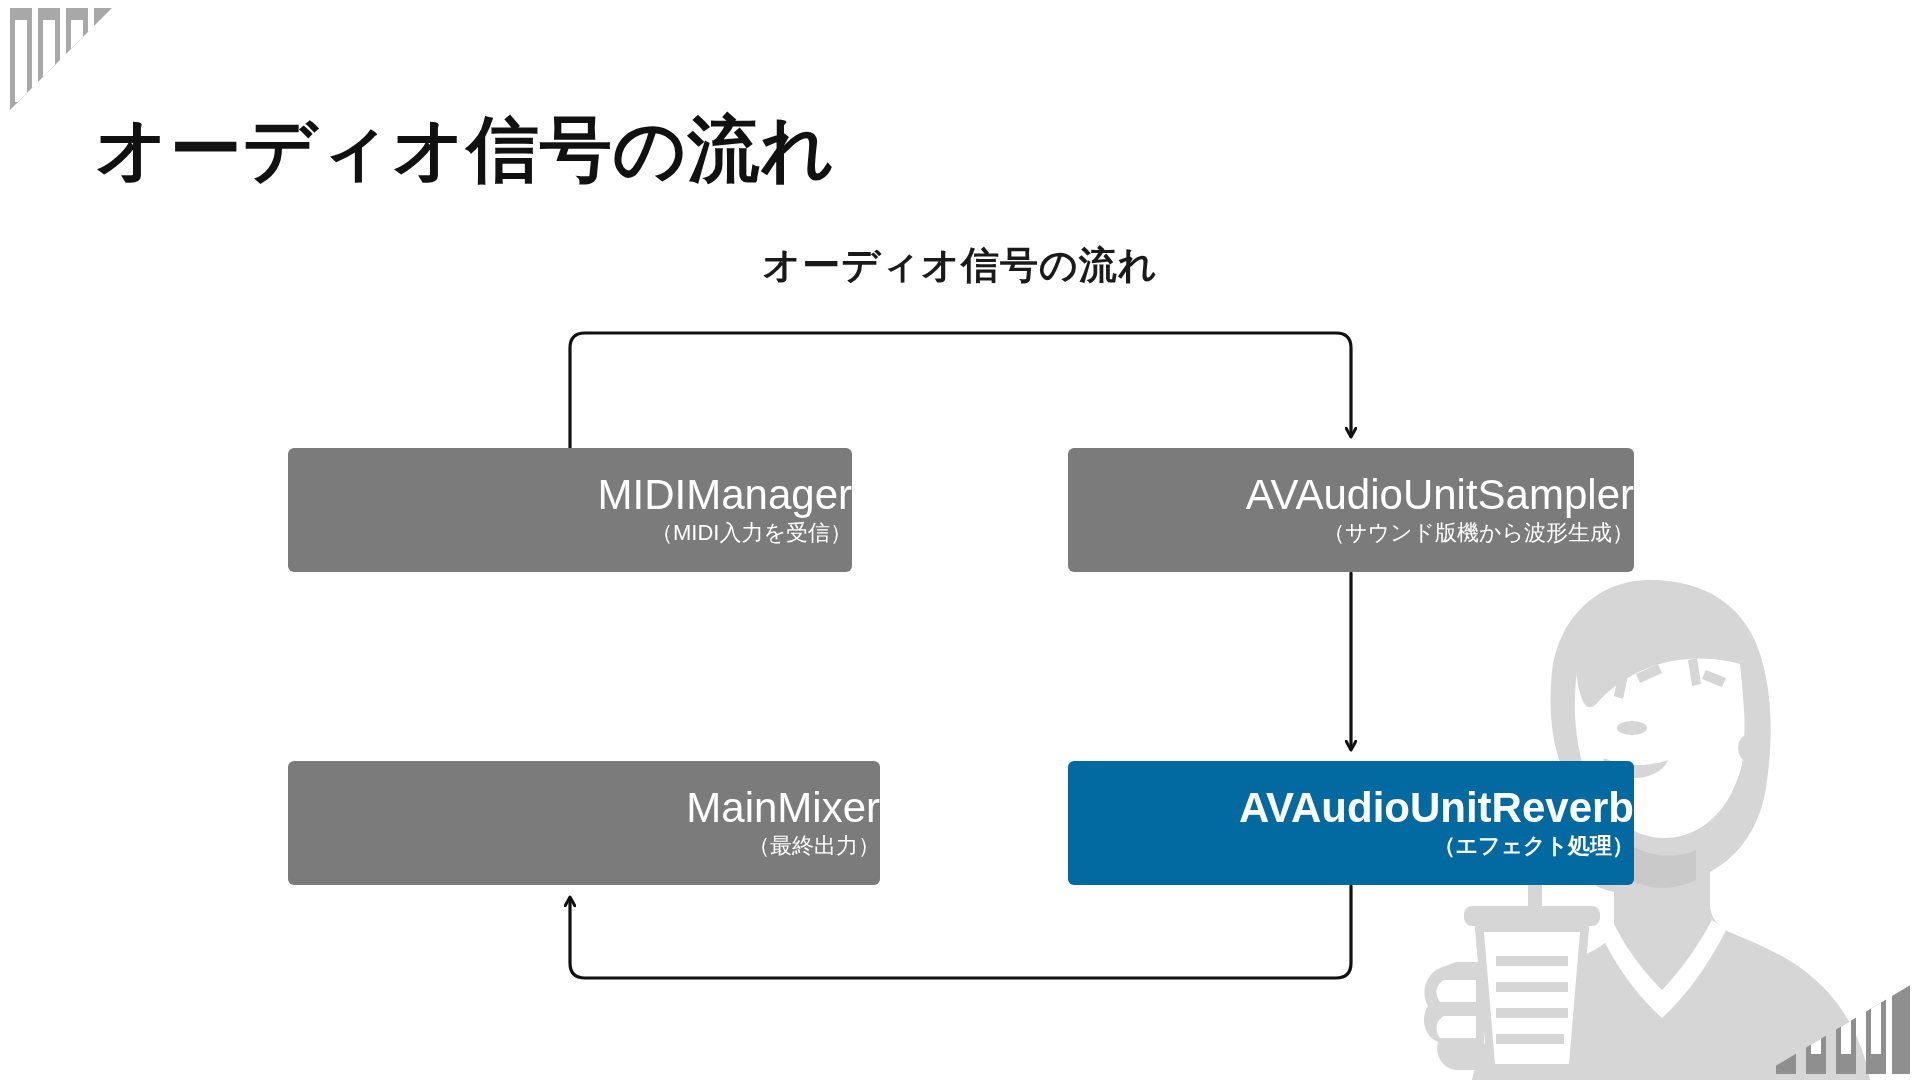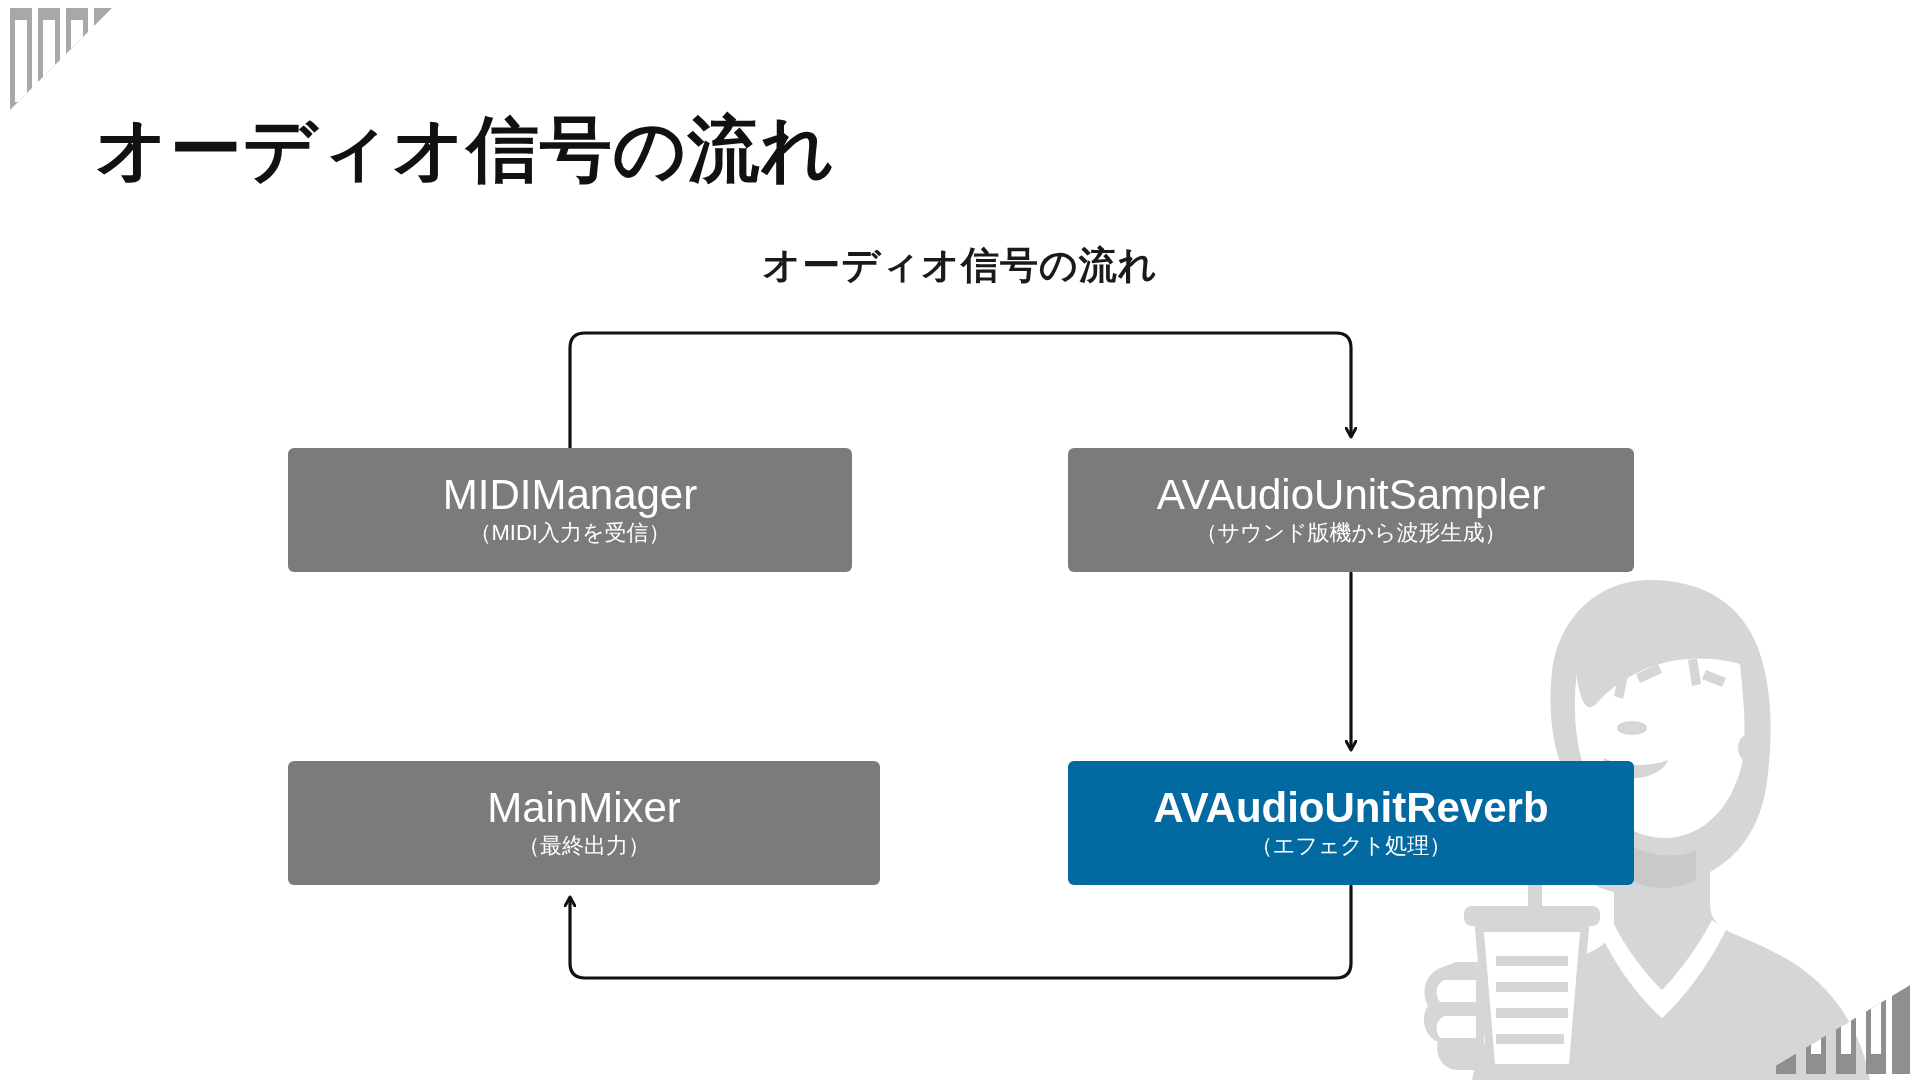--- a/index.html
+++ b/index.html
@@ -38,32 +38,32 @@
   
   .subtitle-inner{display:inline-block;transform:translateX(-8px);}
 
   
   .diagram{position:absolute;left:0;top:0;width:1920px;height:1080px;}
 
   .node{
     position:absolute;
     border-radius:6px;
     display:flex;flex-direction:column;
-    align-items:center;justify-content:center;
+    align-items:flex-end;justify-content:center;
     box-sizing:border-box;
     color:#ffffff;
     text-align:center;
   }
   .node .n-title{font-size:42px;line-height:1.05;font-weight:400;}
   .node .n-sub{font-size:22px;line-height:1.3;font-weight:400;margin-top:2px;}
 
   .node.gray{background:#7b7b7b;}
   .node.black{background:#0369a1;}
   .node.black .n-title{font-weight:700;}
-  .node.black .n-sub{font-weight:400;}
+  .node.black .n-sub{font-weight:700;}
 
   
   #node-midimanager        {left:288px; top:448px; width:564px; height:124px;}
   #node-avaudiounitsampler {left:1068px;top:448px; width:566px; height:124px;}
   #node-mainmixer          {left:288px; top:761px; width:592px; height:124px;}
   #node-avaudiounitreverb  {left:1068px;top:761px; width:566px; height:124px;}
 
   .edges{position:absolute;left:0;top:0;width:1920px;height:1080px;}
 </style>
 </head>

